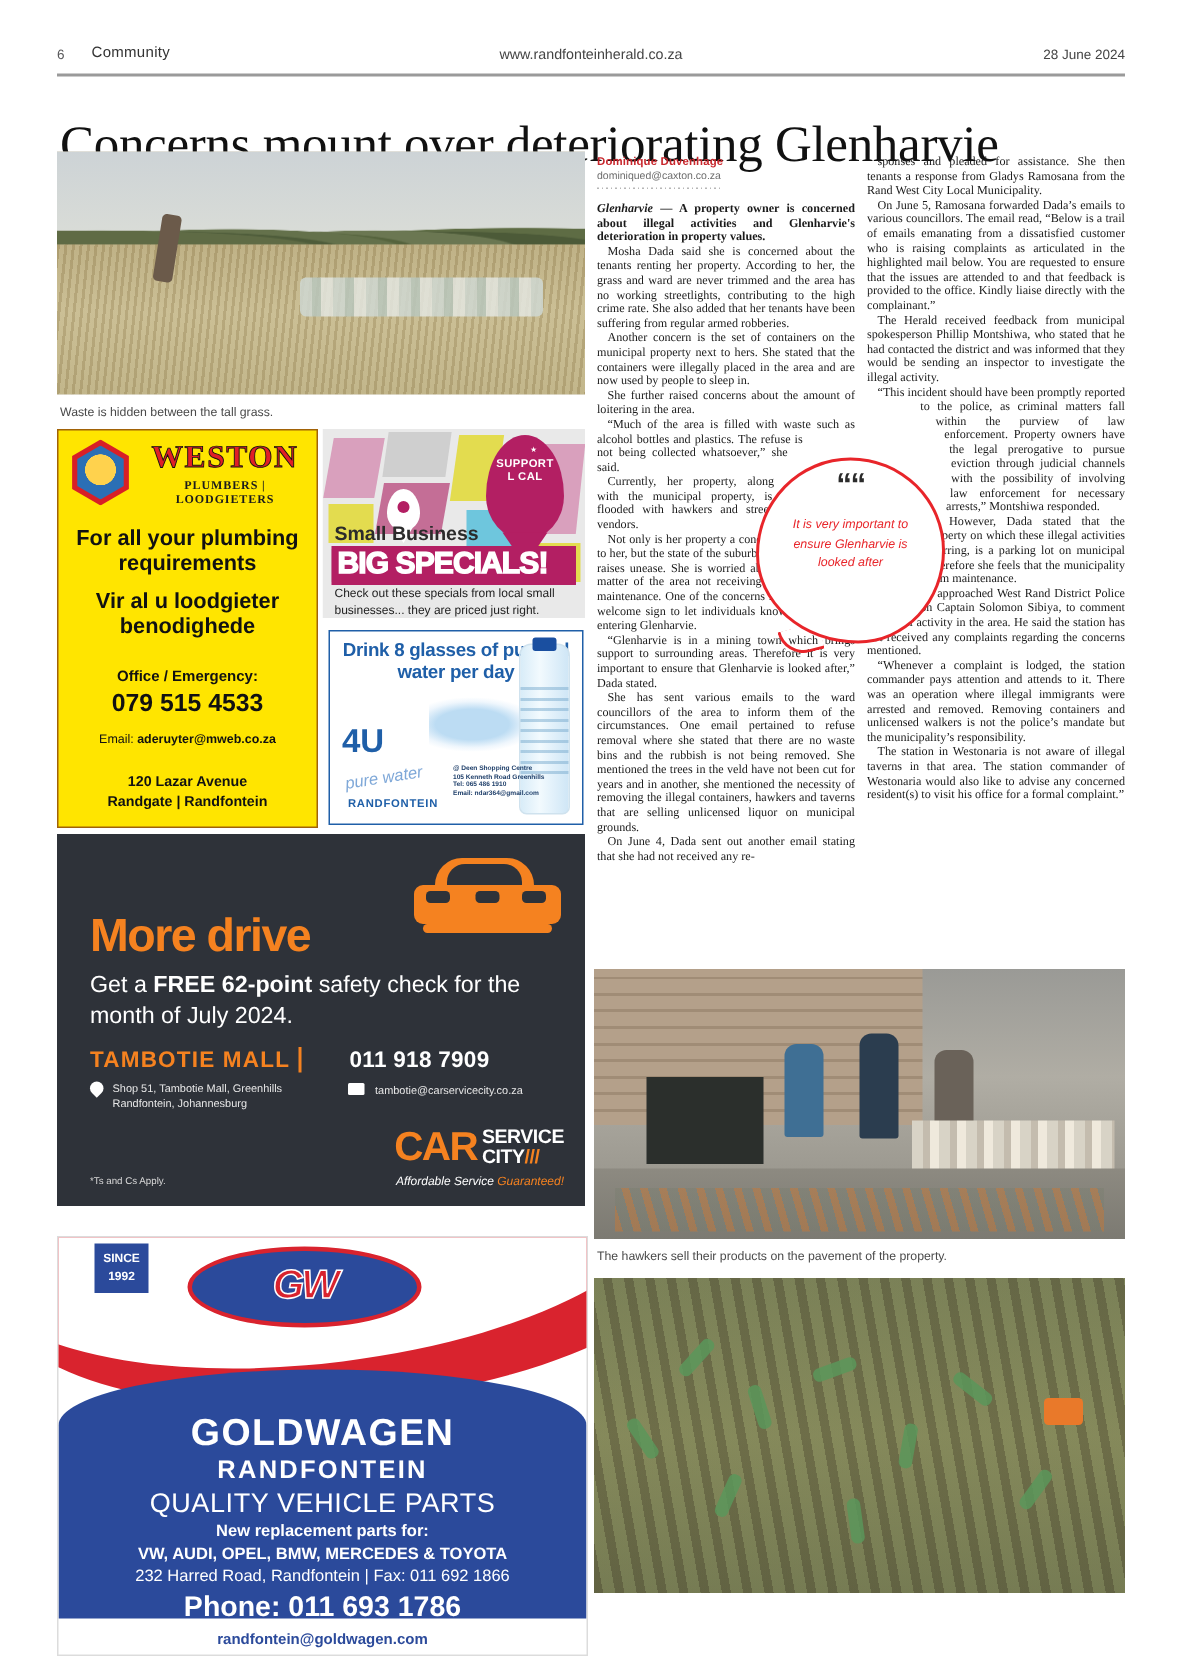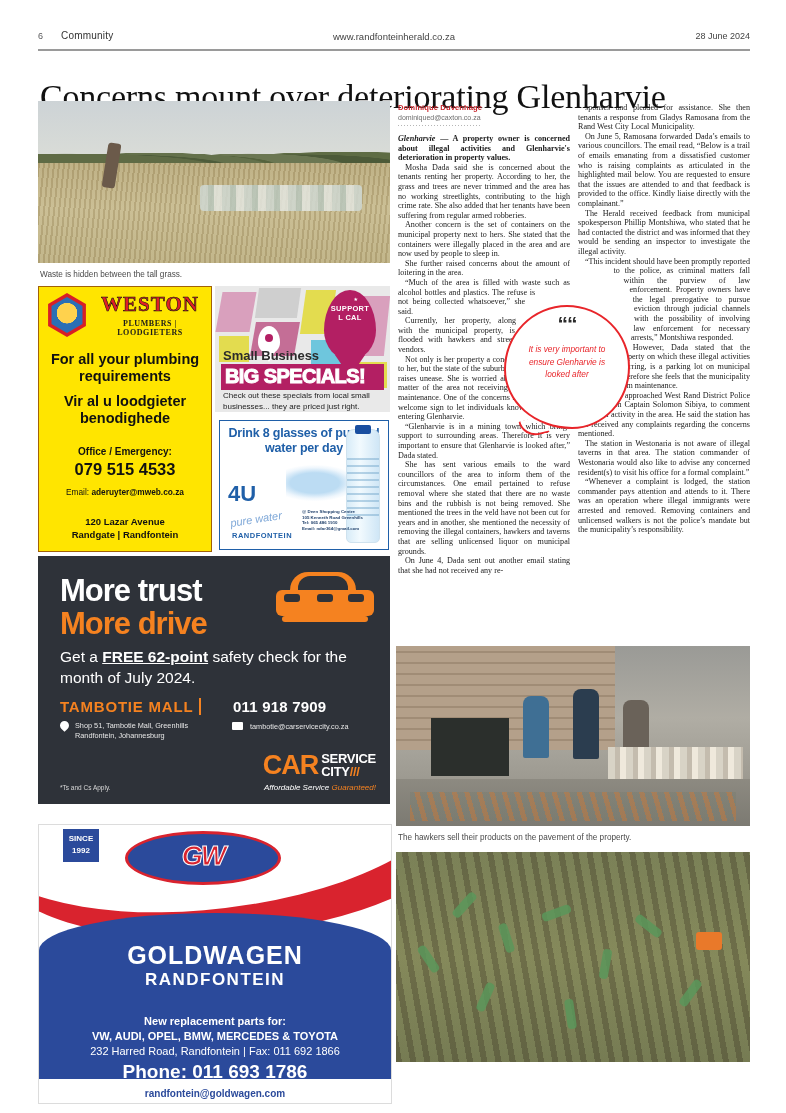--- a/index.html
+++ b/index.html
@@ -184,21 +184,21 @@
   .csc .t1{position:absolute;left:22px;top:18px;font-size:31px;font-weight:bold;color:#fff;line-height:33px;letter-spacing:-1px;}
   .csc .t2{position:absolute;left:22px;top:51px;font-size:31px;font-weight:bold;color:#f58220;line-height:33px;letter-spacing:-1px;}
   .csc .car{position:absolute;right:16px;top:18px;width:98px;height:54px;}
   .csc .car .body{position:absolute;left:0;bottom:12px;width:98px;height:26px;background:#f58220;border-radius:6px;}
   .csc .car .roof{position:absolute;left:14px;bottom:34px;width:66px;height:22px;background:#f58220;border-radius:18px 18px 0 0;}
   .csc .car .win{position:absolute;left:22px;bottom:36px;width:50px;height:16px;background:#2e3239;border-radius:12px 12px 0 0;}
   .csc .car .hl{position:absolute;bottom:26px;width:16px;height:8px;background:#2e3239;border-radius:3px;}
   .csc .car .hl.a{left:8px;} .csc .car .hl.b{left:41px;} .csc .car .hl.c{left:72px;}
   .csc .car .bump{position:absolute;left:6px;bottom:6px;width:86px;height:6px;background:#f58220;border-radius:3px;}
   .csc .sub{position:absolute;left:22px;top:90px;width:300px;font-size:15.5px;color:#fff;line-height:21px;}
-  .csc .sub b{font-weight:bold;text-decoration:underline;}
+  .csc .sub b{font-weight:bold;}
   .csc .mall{position:absolute;left:22px;top:142px;font-size:15px;font-weight:bold;color:#f58220;letter-spacing:.8px;}
   .csc .bar{position:absolute;left:161px;top:142px;width:1.6px;height:17px;background:#f58220;}
   .csc .phone{position:absolute;left:195px;top:142px;font-size:15px;font-weight:bold;color:#fff;letter-spacing:.2px;}
   .csc .addr{position:absolute;left:37px;top:165px;width:140px;font-size:7.3px;color:#e6e6e6;line-height:10px;}
   .csc .mailtxt{position:absolute;left:212px;top:166px;font-size:7.3px;color:#e6e6e6;}
   .csc .pinic{position:absolute;left:22px;top:165px;width:9px;height:9px;border-radius:50% 50% 50% 0;
     background:#fff;transform:rotate(-45deg);}
   .csc .mailic{position:absolute;left:194px;top:166px;width:11px;height:8px;background:#fff;border-radius:1px;}
   .csc .tc{position:absolute;left:22px;bottom:13px;font-size:6.5px;color:#d8d8d8;}
   .csc .logo{position:absolute;right:14px;bottom:26px;text-align:right;}
@@ -258,42 +258,42 @@
   <div class="caption" style="left:40px;top:269px;width:350px;">Waste is hidden between the tall grass.</div>
 
   <div class="byline">
     <div class="name">Dominique Duvenhage</div>
     <div class="mail">dominiqued@caxton.co.za</div>
     <div class="dots"></div>
   </div>
 
   <div class="col" id="col1">
     <p class="first"><i>Glenharvie</i><span> — </span><span>A property owner is concerned about illegal activities and Glenharvie's deterioration in property values.</span></p>
-    <p>Mosha Dada said she is concerned about the tenants renting her property. According to her, the grass and trees are never trimmed and the area has no working streetlights, contributing to the high crime rate. She also added that her tenants have been suffering from regular armed robberies.</p>
+    <p>Mosha Dada said she is concerned about the tenants renting her property. According to her, the grass and ward are never trimmed and the area has no working streetlights, contributing to the high crime rate. She also added that her tenants have been suffering from regular armed robberies.</p>
     <p>Another concern is the set of containers on the municipal property next to hers. She stated that the containers were illegally placed in the area and are now used by people to sleep in.</p>
     <p>She further raised concerns about the amount of loitering in the area.</p>
     <div class="wrapR"></div>
     <p>“Much of the area is filled with waste such as alcohol bottles and plastics. The refuse is not being collected whatsoever,” she said.</p>
     <p>Currently, her property, along with the municipal property, is flooded with hawkers and street vendors.</p>
     <p>Not only is her property a concern to her, but the state of the suburb itself raises unease. She is worried about the matter of the area not receiving the needed maintenance. One of the concerns is that there is no welcome sign to let individuals know that they are entering Glenharvie.</p>
     <p>“Glenharvie is in a mining town which brings support to surrounding areas. Therefore it is very important to ensure that Glenharvie is looked after,” Dada stated.</p>
     <p>She has sent various emails to the ward councillors of the area to inform them of the circumstances. One email pertained to refuse removal where she stated that there are no waste bins and the rubbish is not being removed. She mentioned the trees in the veld have not been cut for years and in another, she mentioned the necessity of removing the illegal containers, hawkers and taverns that are selling unlicensed liquor on municipal grounds.</p>
     <p>On June 4, Dada sent out another email stating that she had not received any re-</p>
   </div>
 
   <div class="col" id="col2">
     <p>sponses and pleaded for assistance. She then tenants a response from Gladys Ramosana from the Rand West City Local Municipality.</p>
     <p>On June 5, Ramosana forwarded Dada’s emails to various councillors. The email read, “Below is a trail of emails emanating from a dissatisfied customer who is raising complaints as articulated in the highlighted mail below. You are requested to ensure that the issues are attended to and that feedback is provided to the office. Kindly liaise directly with the complainant.”</p>
     <p>The Herald received feedback from municipal spokesperson Phillip Montshiwa, who stated that he had contacted the district and was informed that they would be sending an inspector to investigate the illegal activity.</p>
     <div class="wrapL"></div>
     <p>“This incident should have been promptly reported to the police, as criminal matters fall within the purview of law enforcement. Property owners have the legal prerogative to pursue eviction through judicial channels with the possibility of involving law enforcement for necessary arrests,” Montshiwa responded.</p>
     <p>However, Dada stated that the property on which these illegal activities are occurring, is a parking lot on municipal grounds and therefore she feels that the municipality needs to perform maintenance.</p>
     <p>The Herald approached West Rand District Police spokesperson Captain Solomon Sibiya, to comment on illegal activity in the area. He said the station has not received any complaints regarding the concerns mentioned.</p>
+    <p>“Whenever a complaint is lodged, the station commander pays attention and attends to it. There was an operation where illegal immigrants were arrested and removed. Removing containers and unlicensed walkers is not the police’s mandate but the municipality’s responsibility.</p>
     <p>The station in Westonaria is not aware of illegal taverns in that area. The station commander of Westonaria would also like to advise any concerned resident(s) to visit his office for a formal complaint.”</p>
-    <p>“Whenever a complaint is lodged, the station commander pays attention and attends to it. There was an operation where illegal immigrants were arrested and removed. Removing containers and unlicensed walkers is not the police’s mandate but the municipality’s responsibility.</p>
   </div>
 
   <div class="pullquote">
     <div class="qmark">““</div>
     <div class="qtext">It is very important to ensure Glenharvie is looked after</div>
   </div>
   <div class="pq-tail"></div>
 
   <div class="ad weston">
     <div class="logo-row">
@@ -341,21 +341,20 @@
     <div class="rand">RANDFONTEIN</div>
     <div class="info">
       <div>@ Deen Shopping Centre</div>
       <div>105 Kenneth Road Greenhills</div>
       <div>Tel: 065 486 1910</div>
       <div>Email: ndar364@gmail.com</div>
     </div>
   </div>
 
   <div class="ad csc">
-    <div class="t1">More trust</div>
     <div class="t2">More drive</div>
     <div class="car">
       <div class="roof"></div>
       <div class="win"></div>
       <div class="body"></div>
       <div class="hl a"></div>
       <div class="hl b"></div>
       <div class="hl c"></div>
       <div class="bump"></div>
     </div>
@@ -377,20 +376,21 @@
   <div class="ad gw">
     <div class="swoosh"></div>
     <div class="swoosh2"></div>
     <div class="blue"></div>
     <div class="since"><span>SINCE</span><br><span>1992</span></div>
     <div class="gwlogo">
         <span>GW</span>
       </div>
     <div class="n1">GOLDWAGEN</div>
     <div class="n2">RANDFONTEIN</div>
+    <div class="n3">QUALITY VEHICLE PARTS</div>
     <div class="n4">New replacement parts for:</div>
     <div class="n5">VW, AUDI, OPEL, BMW, MERCEDES &amp; TOYOTA</div>
     <div class="n6">232 Harred Road, Randfontein | Fax: 011 692 1866</div>
     <div class="n7">Phone: 011 693 1786</div>
     <div class="mail">randfontein@goldwagen.com</div>
   </div>
 
   <div class="photo ph2" style="left:396px;top:646px;width:354px;height:180px;">
     <div class="bg"></div>
     <div class="wall"></div>

